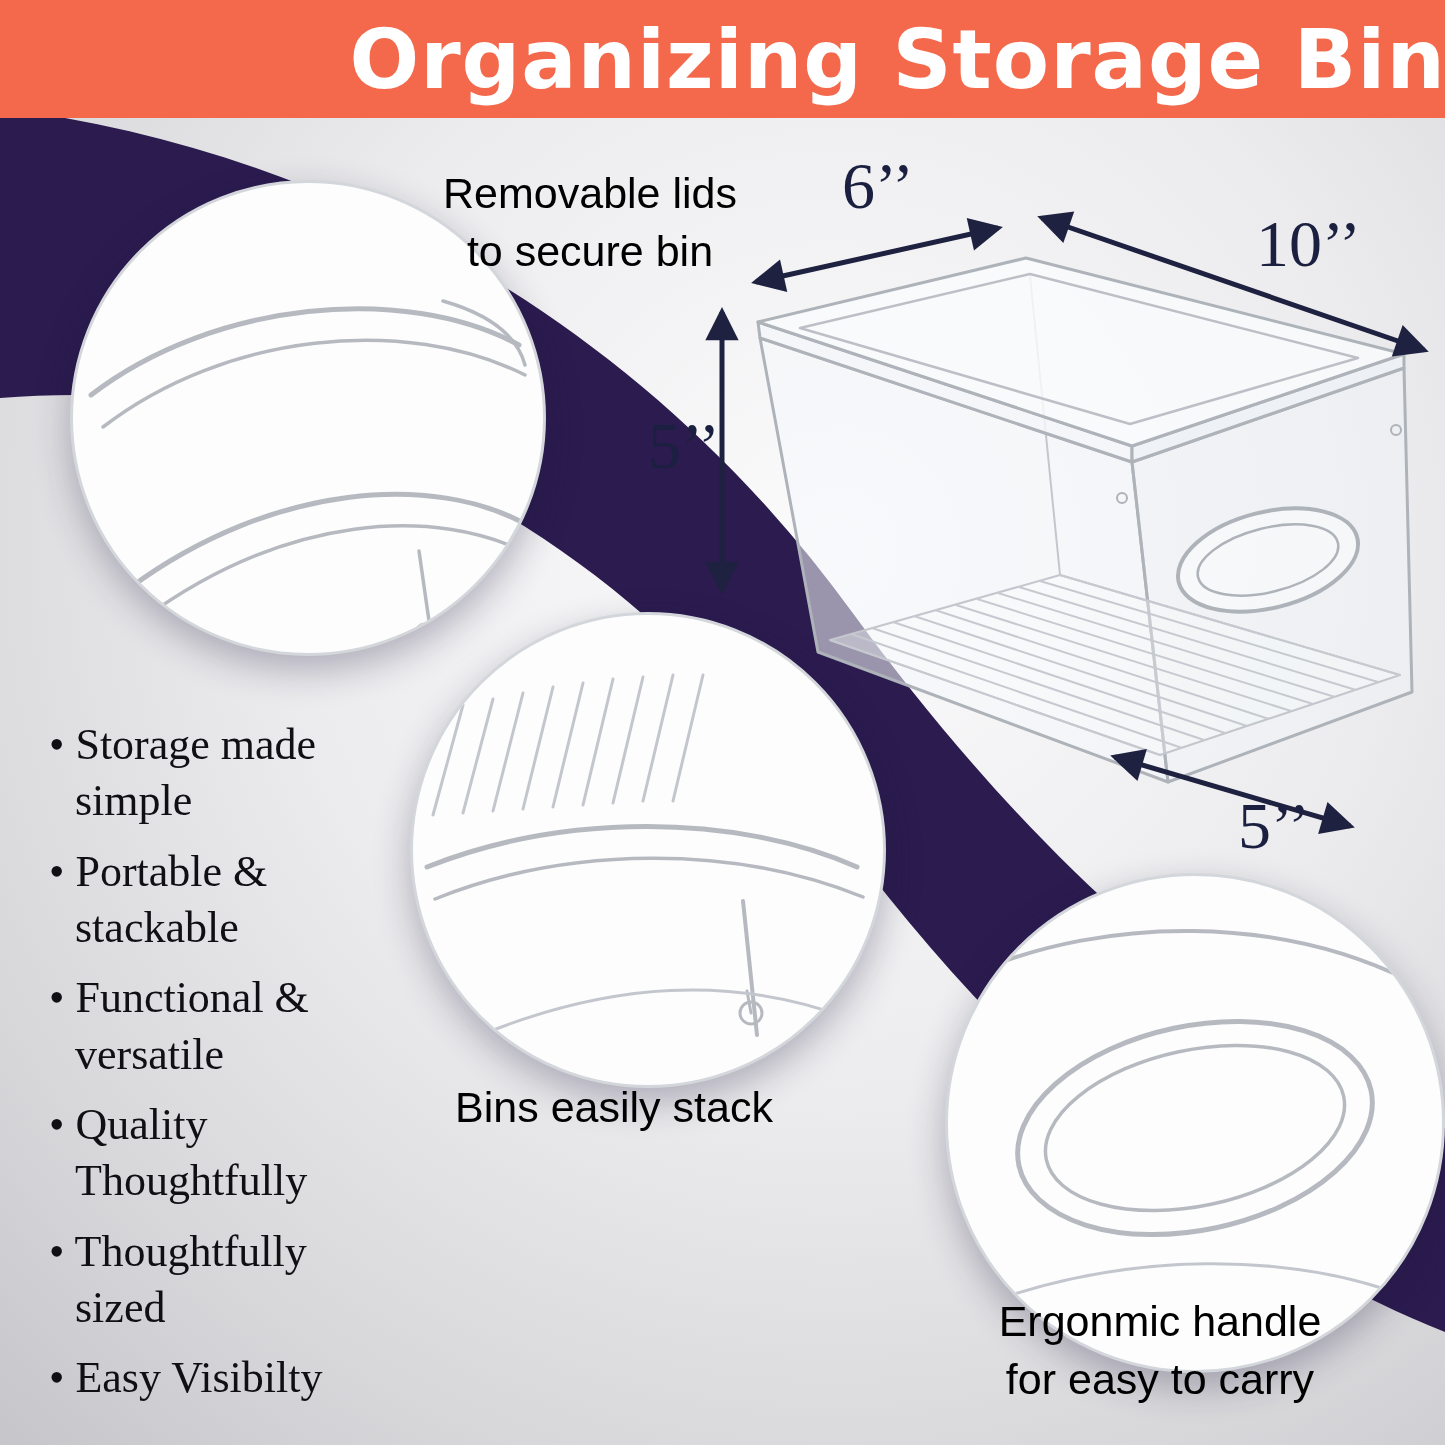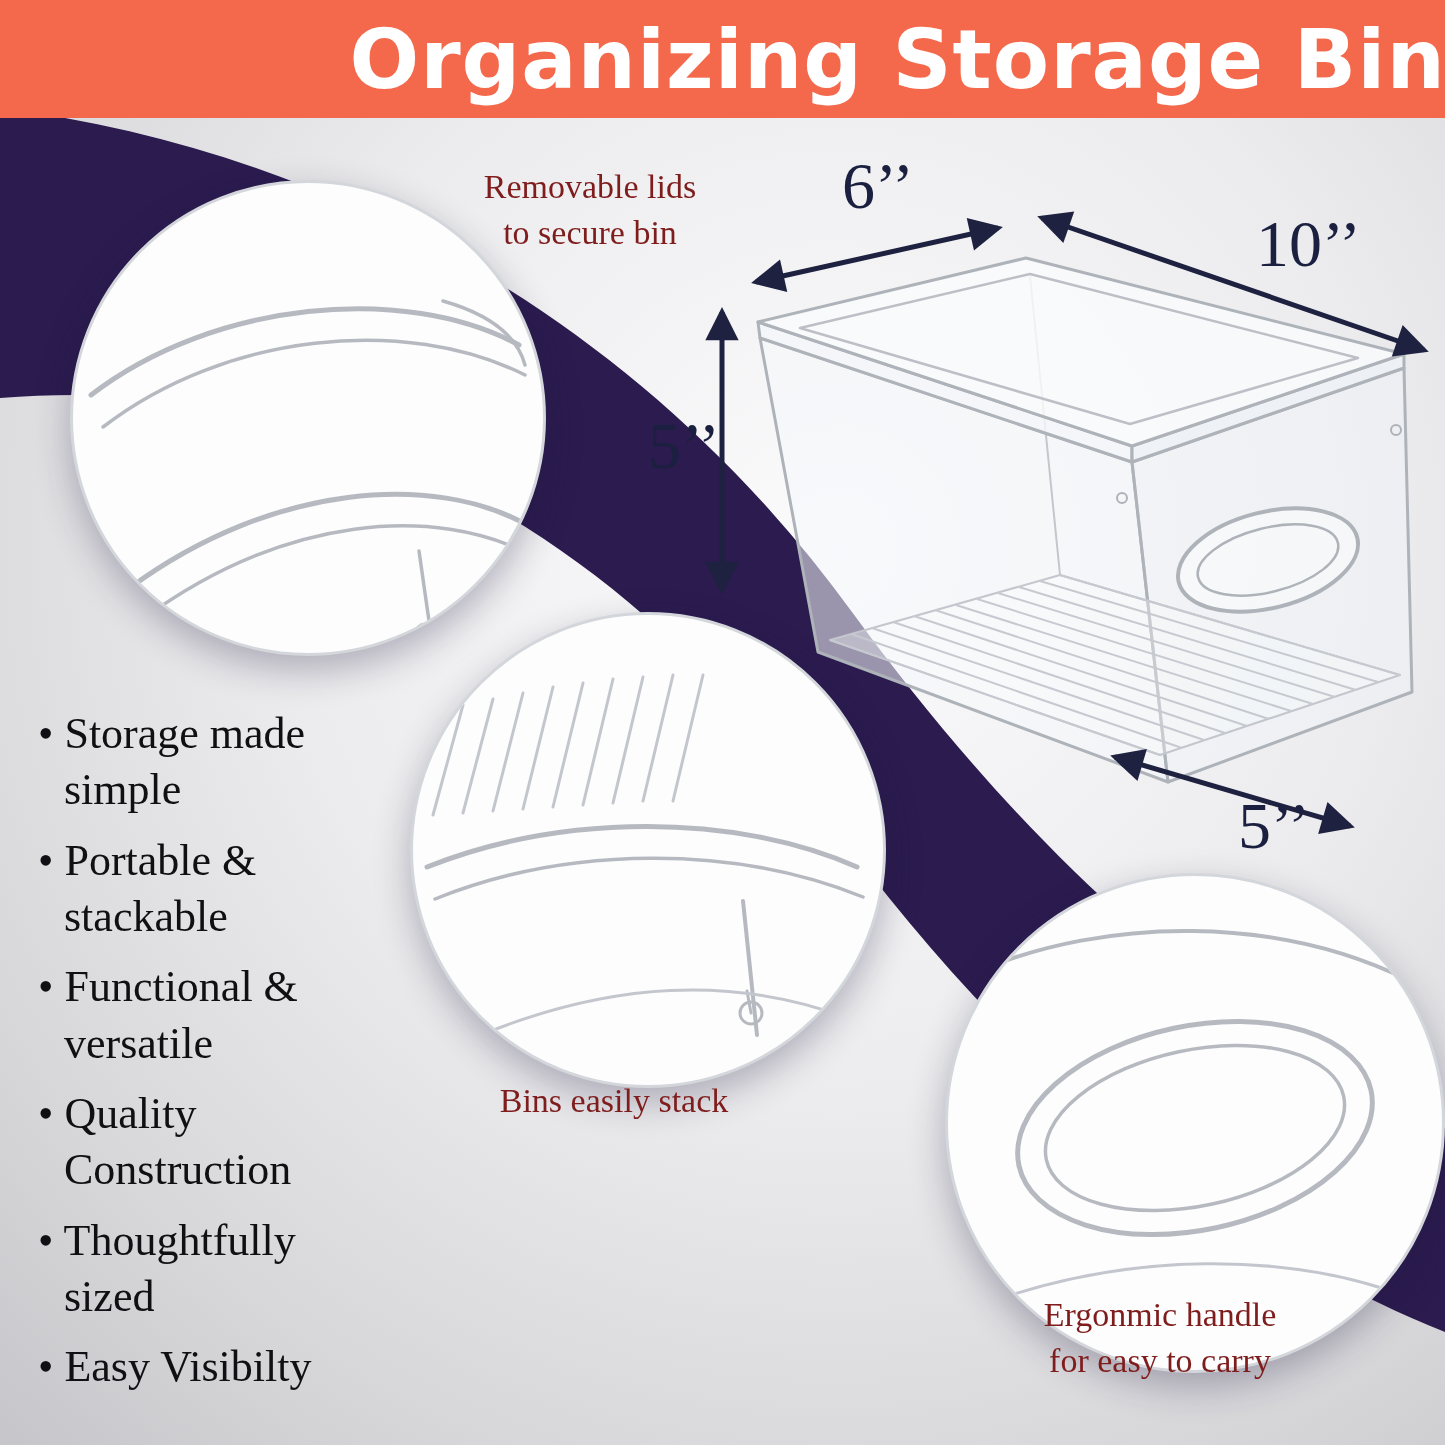--- a/index.html
+++ b/index.html
@@ -34,29 +34,29 @@
     position:absolute;border-radius:50%;background:#fdfdfe;
     border:3px solid #d3d6da;
     box-shadow:0 14px 36px rgba(32,22,58,0.30);
     overflow:hidden;
   }
   .circle-lid{left:70px;top:180px;width:470px;height:470px;}
   .circle-stack{left:410px;top:612px;width:470px;height:470px;}
   .circle-handle{left:945px;top:873px;width:494px;height:494px;}
   .callout-circle svg{width:100%;height:100%;display:block;}
   .caption{
-    position:absolute;text-align:center;color:#7f1d1d;
-    font-size:34px;line-height:1.35;font-family:Liberation Serif, serif;
+    position:absolute;text-align:center;color:#000000;
+    font-size:43px;line-height:1.35;font-family:Liberation Sans, sans-serif;
   }
   .caption-lid{left:420px;top:164px;width:340px;}
   .caption-stack{left:364px;top:1078px;width:500px;}
   .caption-handle{left:900px;top:1292px;width:520px;}
   .features{
     position:absolute;left:26px;top:706px;width:345px;
-    margin:0;padding:0;list-style:none;
+    margin:11px;padding:0;list-style:none;
     font-size:44px;line-height:1.28;color:#101014;
   }
   .features li{
     margin:0 0 14px 0;padding-left:38px;text-indent:-26px;
   }
   .features li::before{content:"• ";}
   .line{display:block;}
 </style>
 </head>
 <body>
@@ -195,18 +195,18 @@
   </div>
   <div class="caption caption-handle">
     <span class="line">Ergonmic handle</span>
     <span class="line">for easy to carry</span>
   </div>
 
   <ul class="features">
     <li>Storage made simple</li>
     <li>Portable &amp; stackable</li>
     <li>Functional &amp; versatile</li>
-    <li>Quality Construction</li>
+    <li>Quality Thoughtfully</li>
     <li>Thoughtfully sized</li>
     <li>Easy Visibilty</li>
   </ul>
 
 </div>
 
 </body></html>

